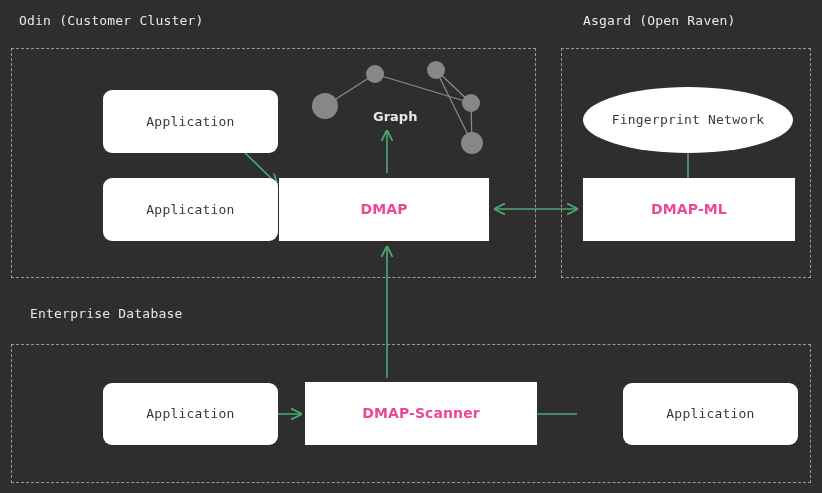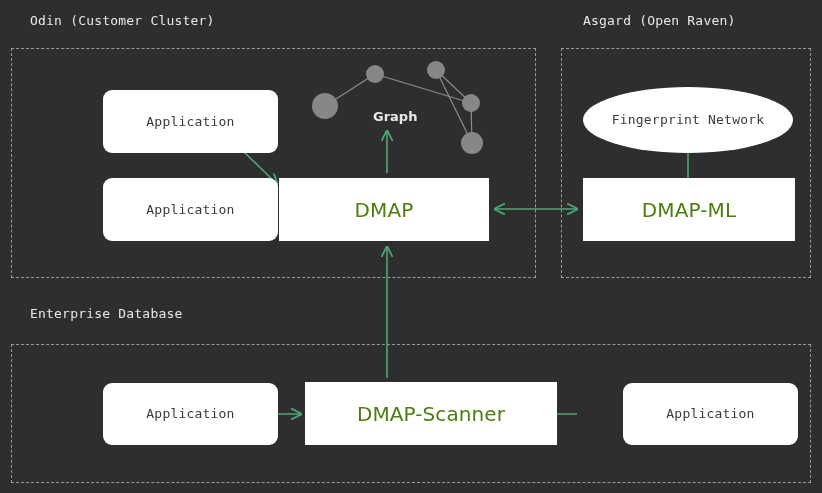--- a/index.html
+++ b/index.html
@@ -50,23 +50,24 @@
   .node.ellipse { border-radius: 50% / 50%; }
 
   .node .lbl-mono {
     font-family: "DejaVu Sans Mono", "Liberation Mono", monospace;
     font-size: 13px;
     color: #3a3a3a;
     letter-spacing: 0.2px;
   }
   .node .lbl-sans {
     font-family: "DejaVu Sans", "Liberation Sans", sans-serif;
-    font-size: 20px;
-    color: #4d7c0f;
+    font-size: 14px;
+    color: #ec4899;
     letter-spacing: 0.1px;
+    font-weight: bold;
   }
 
   
   #graph-svg, #edges-svg {
     position: absolute;
     left: 0; top: 0;
     width: 822px;
     height: 493px;
     pointer-events: none;
     overflow: visible;
@@ -84,21 +85,21 @@
 
 <div id="canvas">
 
   <div id="zones-layer">
       <div class="zone" style="left: 11px; top: 48px; width: 525px; height: 230px; border-color: rgb(154, 154, 154);"></div>
       <div class="zone" style="left: 561px; top: 48px; width: 250px; height: 230px; border-color: rgb(154, 154, 154);"></div>
       <div class="zone" style="left: 11px; top: 344px; width: 800px; height: 139px; border-color: rgb(154, 154, 154);"></div>
     </div>
 
   <div id="captions-layer">
-      <div class="zone-caption" style="left: 30px; top: 13px; text-align: right;">Odin (Customer Cluster)</div>
+      <div class="zone-caption" style="left: 19px; top: 13px; text-align: right;">Odin (Customer Cluster)</div>
       <div class="zone-caption" style="left: 583px; top: 13px;">Asgard (Open Raven)</div>
       <div class="zone-caption" style="left: 30px; top: 306px;">Enterprise Database</div>
     </div>
 
   <svg id="edges-svg">
     <defs>
       <marker id="arrowEnd" viewBox="0 0 10 10" refX="9" refY="5" markerWidth="7" markerHeight="7" orient="auto-start-reverse">
         <path d="M 0 0 L 10 5 L 0 10" fill="none" stroke="#4ea775" stroke-width="1.6"></path>
       </marker>
       <marker id="arrowStart" viewBox="0 0 10 10" refX="9" refY="5" markerWidth="7" markerHeight="7" orient="auto-start-reverse">
@@ -147,21 +148,21 @@
       </div>
       <div class="node ellipse" style="left: 583px; top: 87px; width: 210px; height: 66px; background: rgb(255, 255, 255);">
         <span class="lbl-mono">Fingerprint Network</span>
       </div>
       <div class="node rect" style="left: 583px; top: 178px; width: 212px; height: 63px; background: rgb(255, 255, 255);">
         <span class="lbl-sans">DMAP-ML</span>
       </div>
       <div class="node rounded" style="left: 63px; top: 383px; width: 175px; height: 62px; background: rgb(255, 255, 255);">
         <span class="lbl-mono">Application</span>
       </div>
-      <div class="node rect" style="left: 305px; top: 382px; width: 252px; height: 63px; background: rgb(255, 255, 255); justify-content: center;">
+      <div class="node rect" style="left: 305px; top: 382px; width: 232px; height: 63px; background: rgb(255, 255, 255); justify-content: center;">
         <span class="lbl-sans">DMAP-Scanner</span>
       </div>
       <div class="node rounded" style="left: 583px; top: 383px; width: 175px; height: 62px; background: rgb(255, 255, 255);">
         <span class="lbl-mono">Application</span>
       </div>
     </div>
 
 </div>
 
 </body></html>

